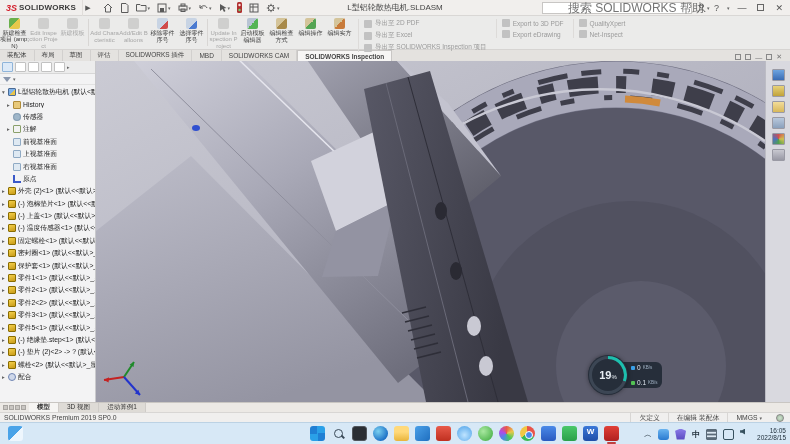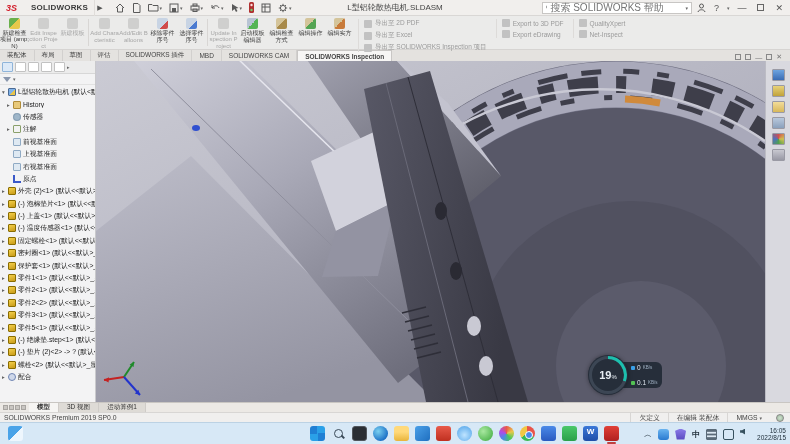--- a/index.html
+++ b/index.html
@@ -2,31 +2,31 @@
 <html><head>
 <meta charset="utf-8">
 <style>
   *{box-sizing:border-box;margin:0;padding:0;}
   html,body{width:790px;height:444px;overflow:hidden;}
   body{font-family:"Liberation Sans",sans-serif;position:relative;background:#c6c6cf;font-size:8px;color:#333;}
 
   
   .titlebar{position:absolute;top:0;left:0;width:790px;height:16px;background:#f1efed;border-bottom:1px solid #d9d7d5;display:flex;align-items:center;z-index:40;}
   .logo{display:flex;align-items:center;height:16px;padding:0 6px;border-right:1px solid #e0ddda;}
-  .logo .swirl{color:#d21e2b;font-weight:bold;font-style:italic;font-size:9px;margin-right:14px;}
+  .logo .swirl{color:#d21e2b;font-weight:bold;font-style:italic;font-size:9px;margin-right:2px;}
   .logo .logotext{font-weight:bold;font-size:8px;color:#3a3a3a;letter-spacing:.2px;}
   .logo-expand{color:#555;font-size:7px;margin:0 4px 0 2px;}
   .qat{display:flex;align-items:center;gap:3px;margin-left:6px;}
   .qat .qbtn{display:flex;align-items:center;gap:1px;padding:1px 2px;border-radius:2px;}
   .qat svg{display:block;}
   .caret{font-size:5px;color:#666;}
   .tb-title{position:absolute;left:50%;transform:translateX(-50%);font-size:8px;color:#444;white-space:nowrap;}
   .tb-right{margin-left:auto;display:flex;align-items:center;gap:5px;padding-right:4px;}
   .searchbox{display:flex;align-items:center;background:#fff;border:1px solid #c8c6c4;height:12px;width:150px;padding:0 3px;gap:3px;}
-  .searchbox input{border:none;outline:none;flex:1;font-size:10px;color:#888;background:transparent;font-family:"Liberation Sans",sans-serif;}
+  .searchbox input{border:none;outline:none;flex:1;font-size:12px;color:#888;background:transparent;font-family:"Liberation Sans",sans-serif;text-align:right;}
   .winbtn{color:#555;font-size:9px;line-height:12px;padding:0 3px;}
   .sq{display:inline-block;width:7px;height:7px;border:1px solid #666;}
 
   
   .ribbon{position:absolute;top:16px;left:0;width:790px;height:34px;background:#ebebea;border-bottom:1px solid #d6d4d2;display:flex;align-items:stretch;z-index:39;}
   .rbtn{width:29px;display:flex;flex-direction:column;align-items:center;padding-top:2px;text-align:center;}
   .rbtn .ric{width:11px;height:11px;border-radius:2px;margin-bottom:1px;}
   .rbtn .rlabel{font-size:6px;line-height:6.5px;color:#3c3c3c;word-break:break-all;}
   .rbtn.disabled .rlabel{color:#a7a7a7;}
   .rbtn.disabled .ric{opacity:.35;}

